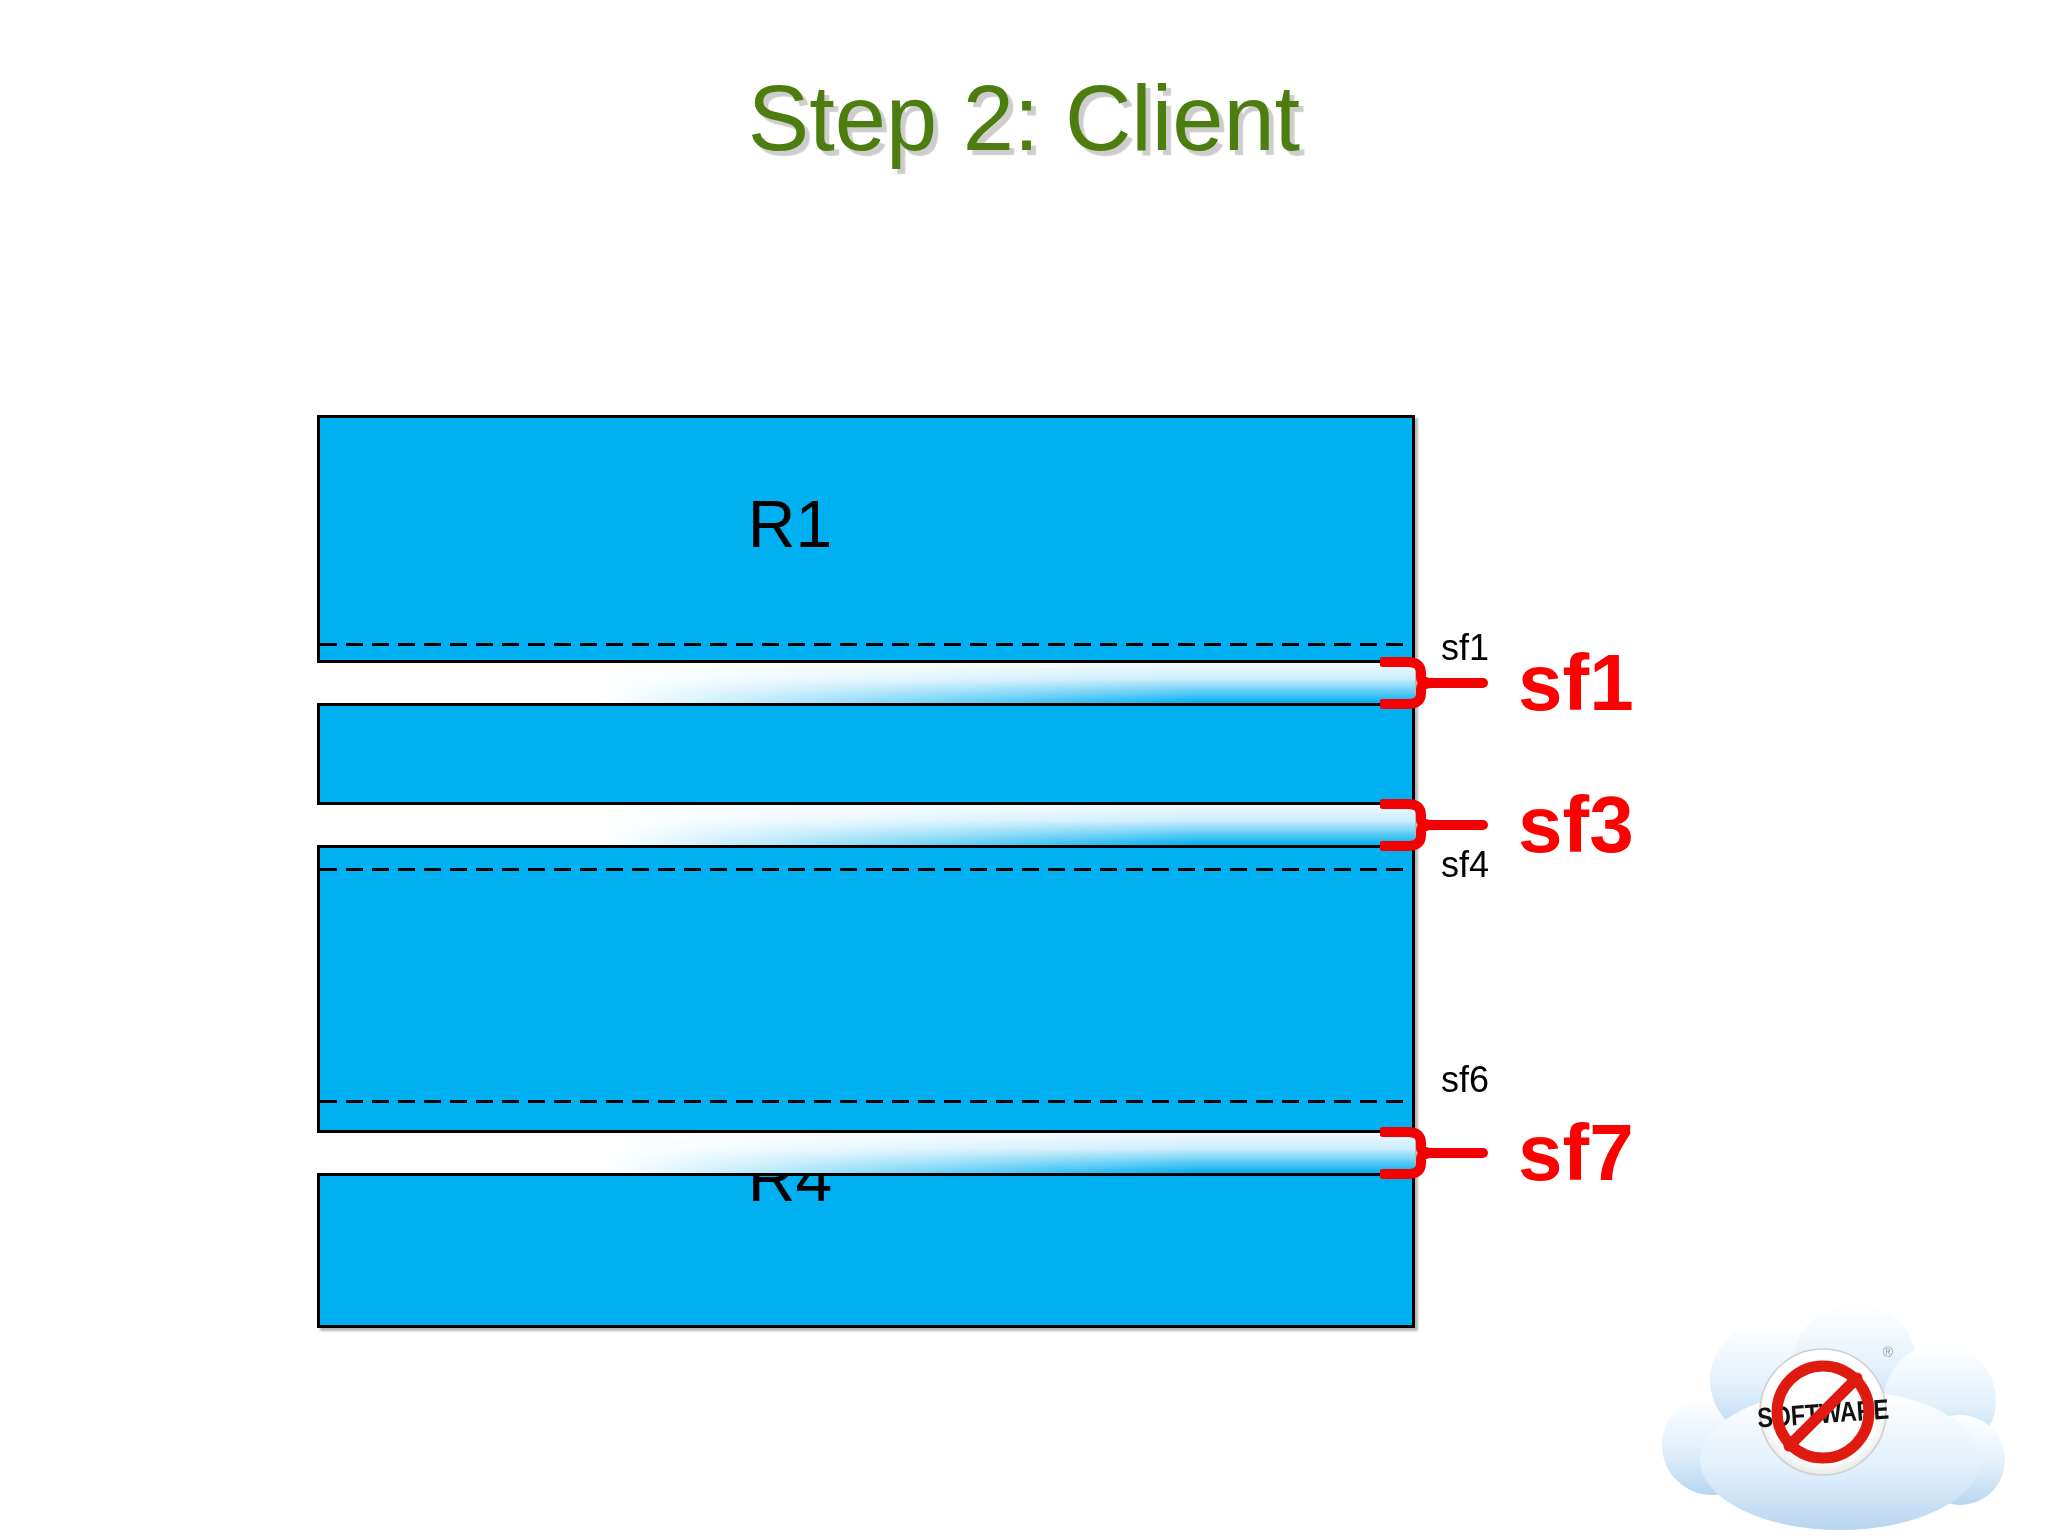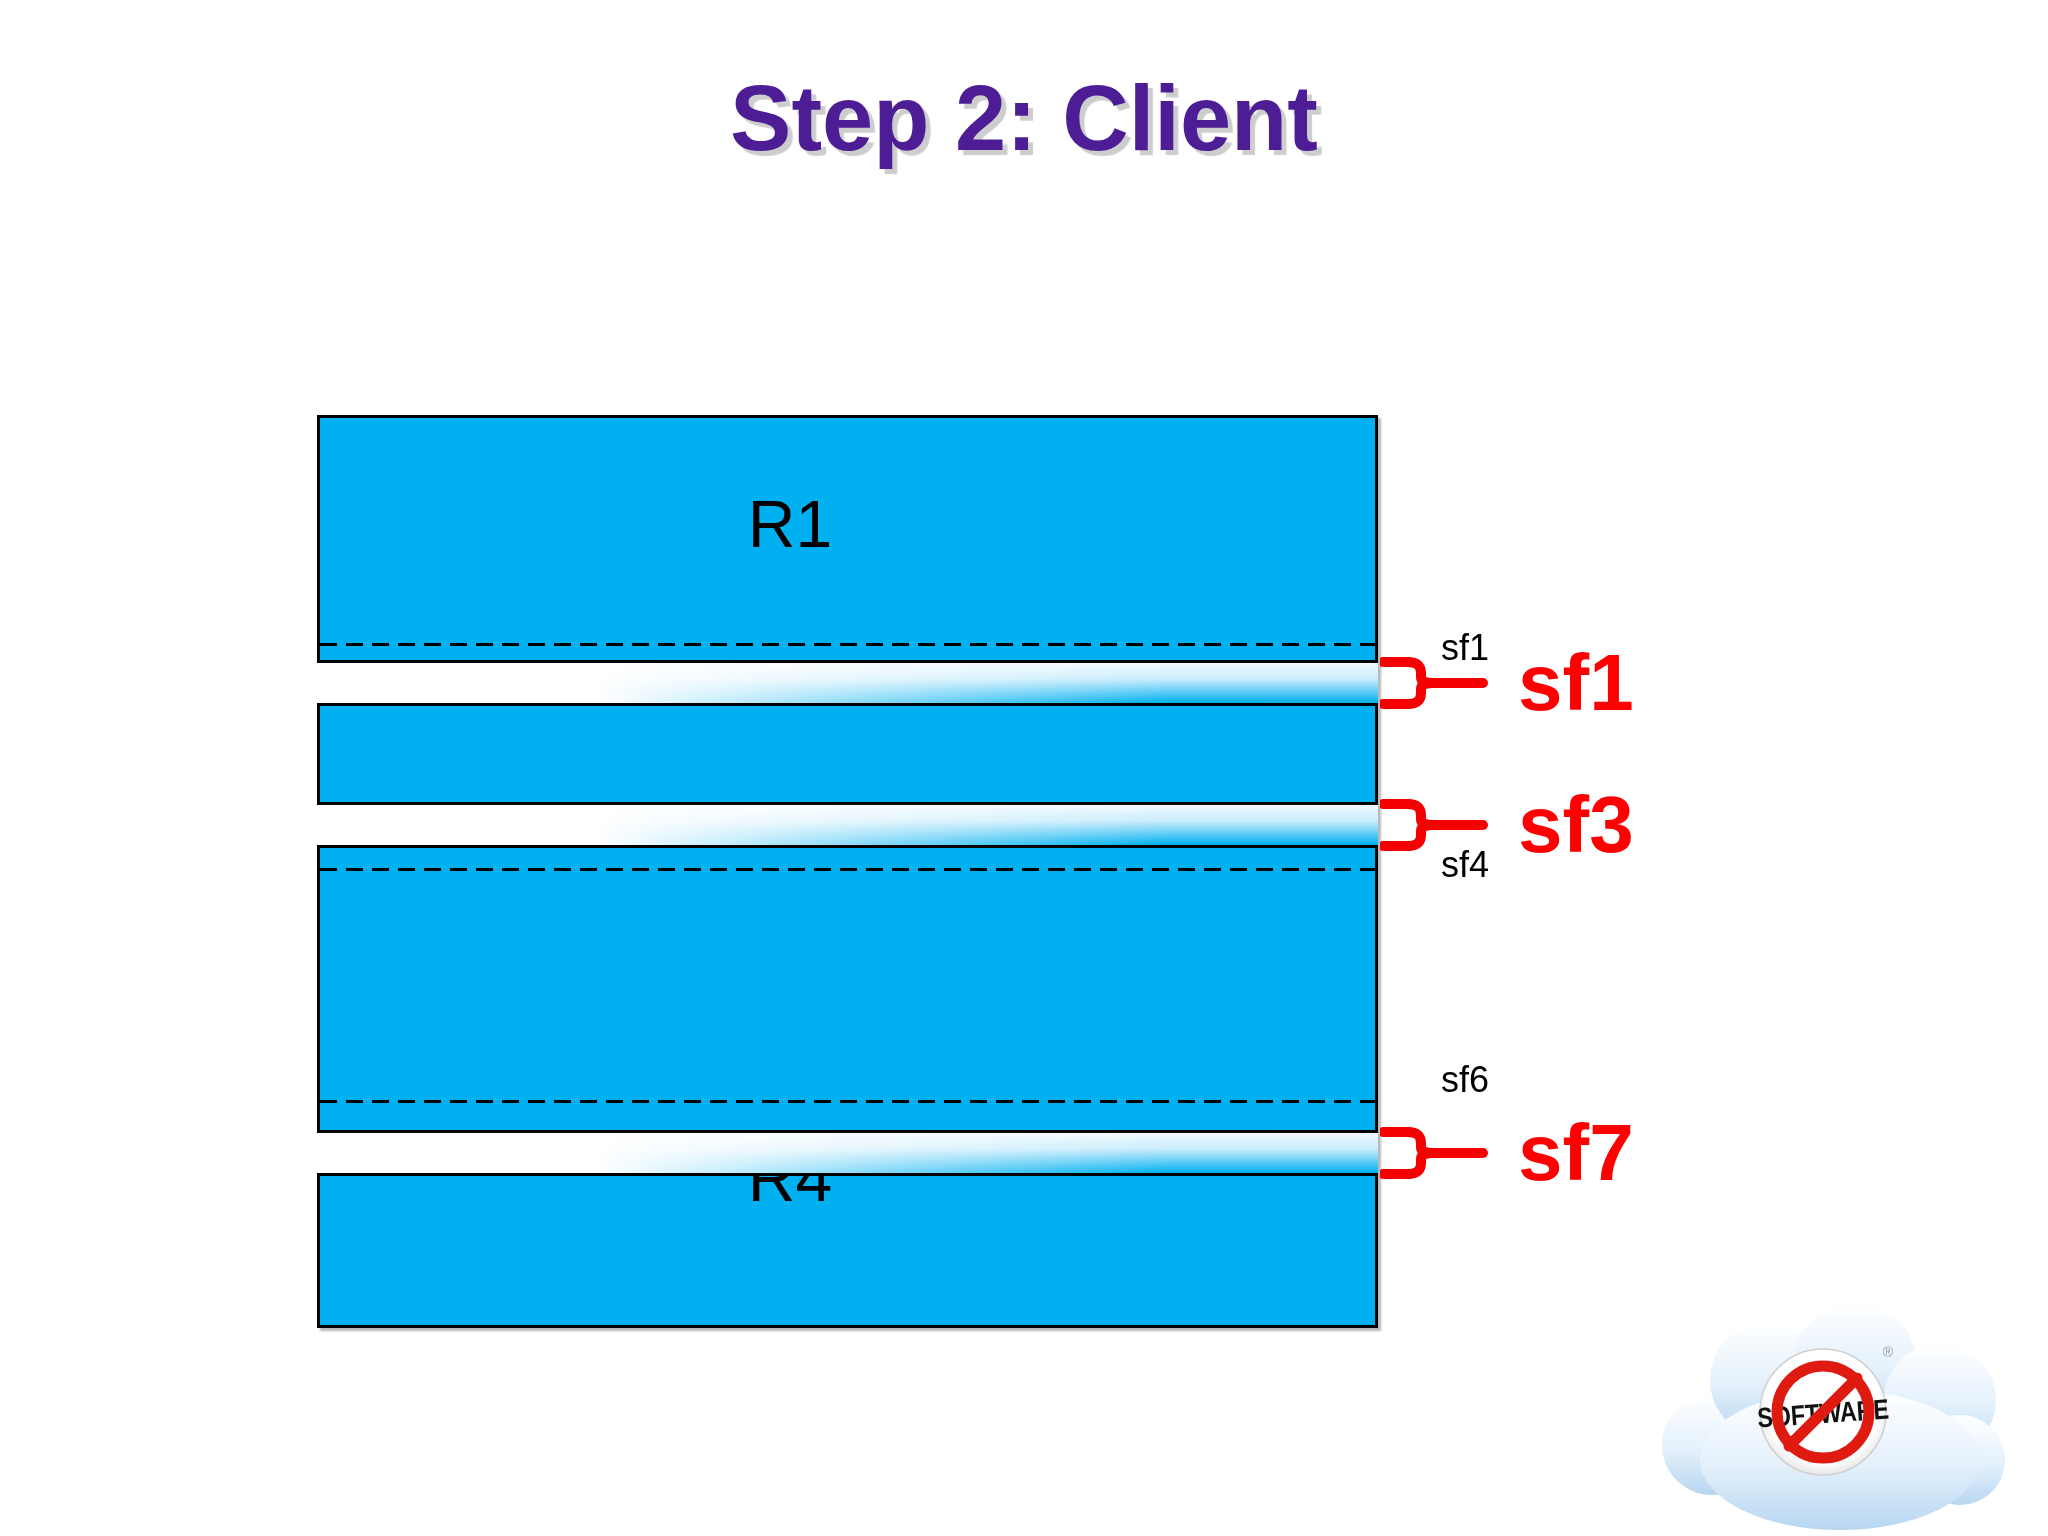--- a/index.html
+++ b/index.html
@@ -3,29 +3,30 @@
 <meta charset="utf-8">
 <style>
   html,body{margin:0;padding:0;background:#ffffff;}
   .stage{
     position:relative;width:2048px;height:1536px;overflow:hidden;background:#ffffff;
     font-family:"Liberation Sans", sans-serif;color:#000;
   }
   
   .title{
     position:absolute;top:66px;left:0;width:100%;
-    text-align:center;font-weight:bold;font-size:92px;line-height:105px;
-    color:#4c1d95;text-shadow:5px 5px 1px rgba(130,130,130,0.40);
+    text-align:center;font-weight:normal;font-size:92px;line-height:105px;
+    color:#4d7c0f;text-shadow:5px 5px 1px rgba(130,130,130,0.40);
     white-space:nowrap;
   }
   
   .region-map{
     position:absolute;left:317px;top:415px;width:1055px;height:907px;
     background:#00B0F0;border:3px solid #000;
     box-shadow:3px 3px 2px rgba(0,0,0,0.28);
+    padding-left:37px;
   }
   .rlabel{
     position:absolute;left:0;width:940px;height:76px;line-height:76px;
     text-align:center;font-size:66px;color:#000;
   }
   .dashed{
     position:absolute;left:0;width:100%;height:3px;
     background:repeating-linear-gradient(90deg,#000 0 17px,transparent 17px 26px);
   }
   .band{

